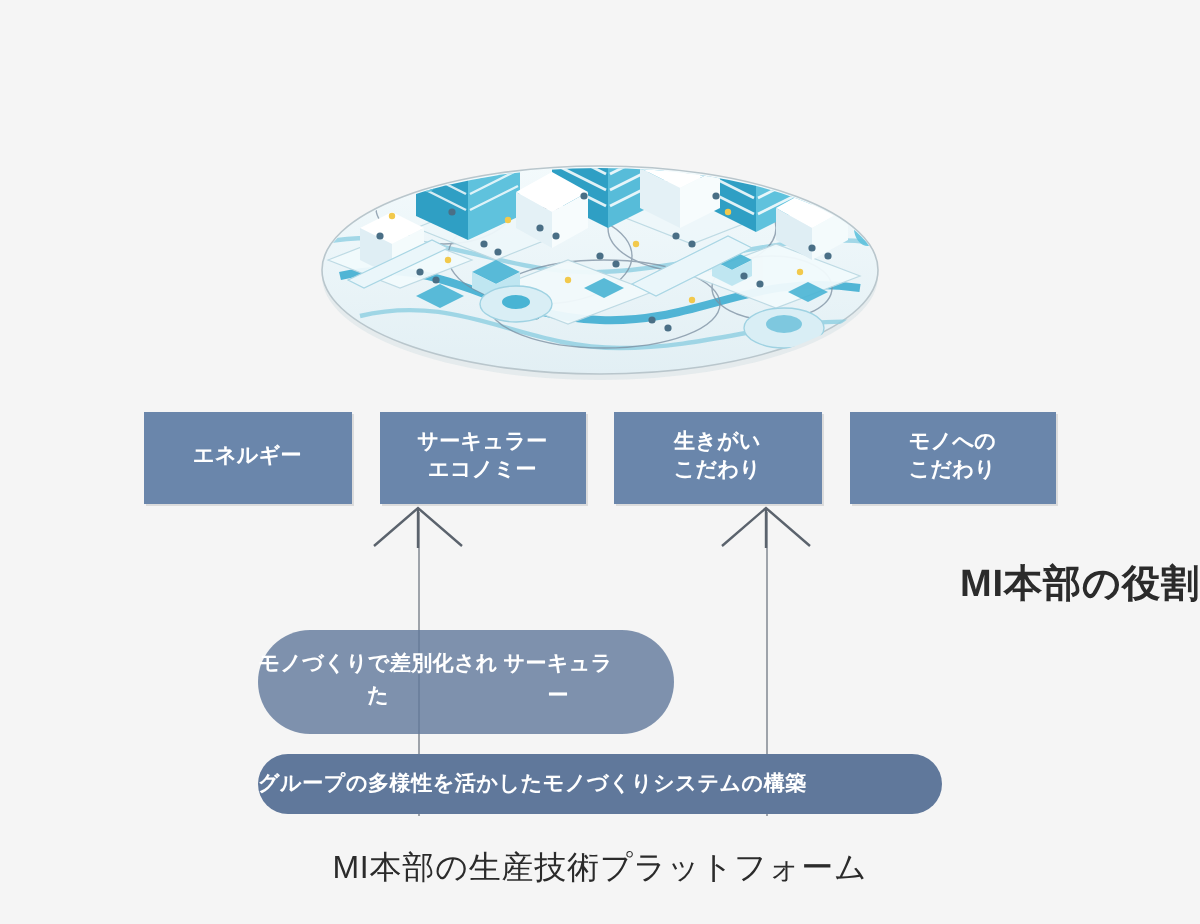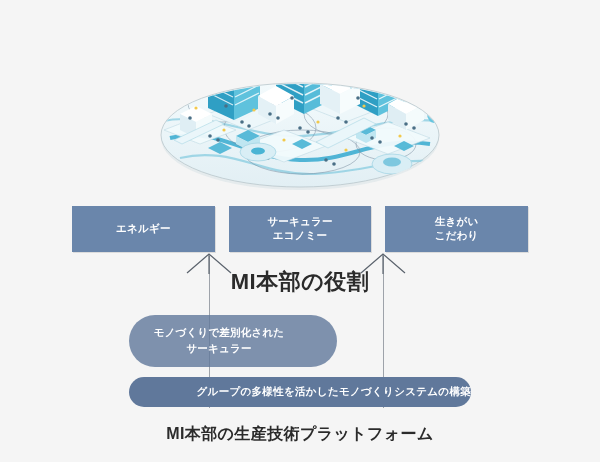--- a/index.html
+++ b/index.html
@@ -74,24 +74,24 @@
     background: #8e949c;
     opacity: 0.85;
   }
   #guide-left  { left: 209px; }
   #guide-right { left: 383px; }
 
   
   #role-title {
     position: absolute;
     left: 0;
-    top: 267px;
+    top: 279px;
     width: 600px;
-    text-align: center;
-    font-size: 22px;
+    text-align: right;
+    font-size: 19px;
     font-weight: 700;
     color: #2b2b2b;
     letter-spacing: 0.5px;
   }
 
   
   #venn {
     position: absolute;
     left: 129px;
     top: 315px;
@@ -99,21 +99,21 @@
     height: 52px;
   }
   .venn-pill {
     position: absolute;
     top: 0;
     height: 52px;
     border-radius: 26px;
     background: rgba(96, 120, 155, 0.80);
     color: #ffffff;
     display: flex;
-    flex-direction: column;
+    flex-direction: row;
     align-items: center;
     justify-content: center;
     text-align: center;
     font-size: 10.5px;
     font-weight: 700;
     line-height: 1.5;
     letter-spacing: 0.2px;
     box-sizing: border-box;
   }
   #venn-pill-left  { left: 0px;   width: 208px; padding-right: 28px; }
@@ -124,35 +124,35 @@
     position: absolute;
     left: 129px;
     top: 377px;
     width: 342px;
     height: 30px;
     border-radius: 15px;
     background: #60789b;
     color: #ffffff;
     display: flex;
     align-items: center;
-    justify-content: flex-end;
+    justify-content: flex-start;
     font-size: 10.5px;
     font-weight: 700;
     letter-spacing: 0.3px;
   }
 
   
   #platform-caption {
     position: absolute;
     left: 0;
     top: 424px;
     width: 600px;
     text-align: center;
     font-size: 16px;
-    font-weight: 700;
+    font-weight: 400;
     color: #2b2b2b;
     letter-spacing: 0.4px;
   }
 </style>
 </head>
 <body>
 
 <div id="page">
 
   <div id="illustration">
@@ -376,20 +376,26 @@
         <span>サーキュラー</span>
         <span>エコノミー</span>
       </div>
     </div>
     <div class="pillar">
       <div>
         <span>生きがい</span>
         <span>こだわり</span>
       </div>
     </div>
+    <div class="pillar">
+      <div>
+        <span>モノへの</span>
+        <span>こだわり</span>
+      </div>
+    </div>
   </div>
 
   <div class="guide-line" id="guide-left"></div>
   <div class="guide-line" id="guide-right"></div>
 
   <div class="arrow" id="arrow-left">
     <svg width="48" height="22" viewBox="0 0 48 22" xmlns="http://www.w3.org/2000/svg">
       <path d="M2 21 L24 2 L46 21" fill="none" stroke="#5b636d" stroke-width="1.2"></path>
       <line x1="24" y1="2" x2="24" y2="22" stroke="#5b636d" stroke-width="1.2"></line>
     </svg>

